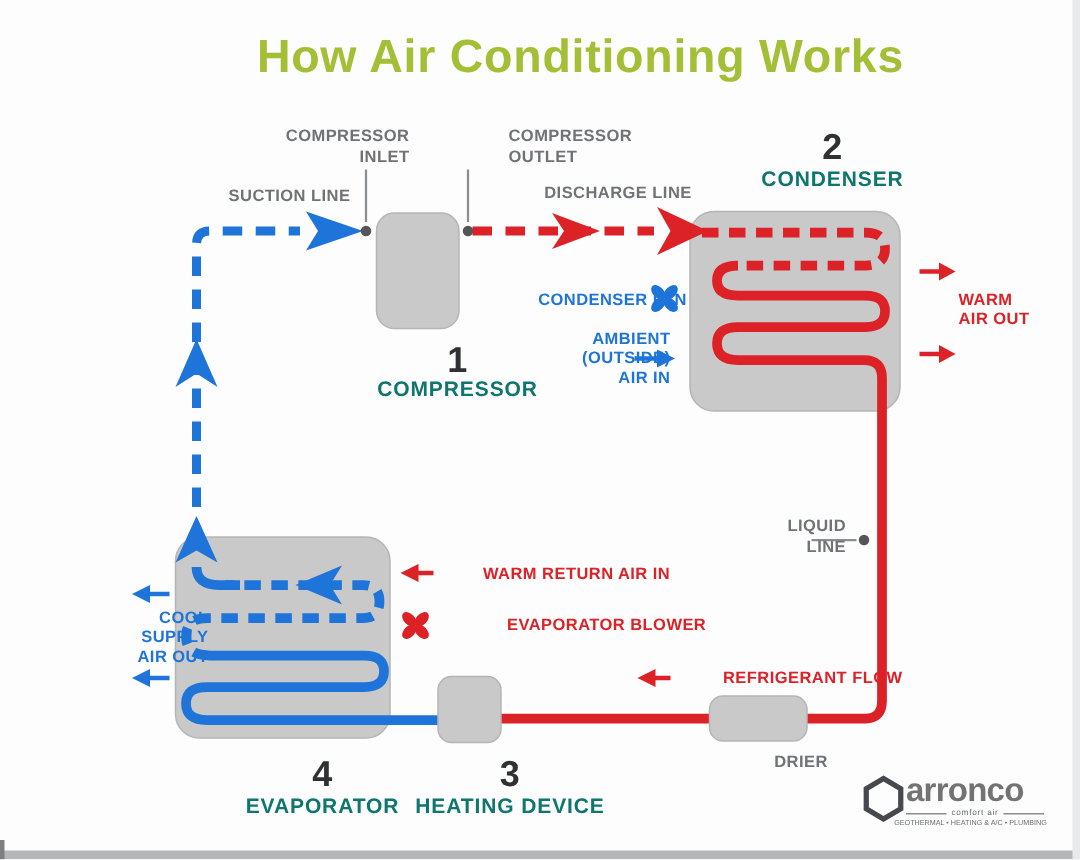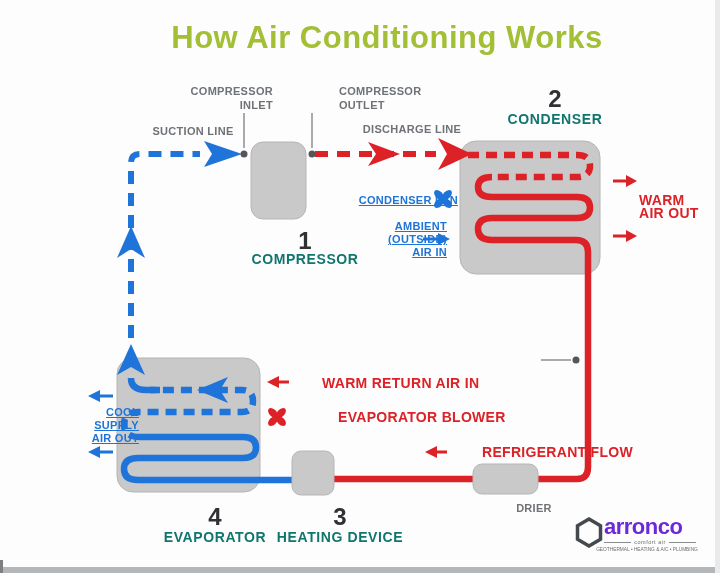--- a/index.html
+++ b/index.html
@@ -2,26 +2,26 @@
 <html><head>
 <meta charset="utf-8">
 <style>
   html,body{margin:0;padding:0;background:#ffffff;}
   .canvas{position:relative;width:720px;height:573px;background:#fdfdfd;overflow:hidden;
           font-family:"Liberation Sans","DejaVu Sans",sans-serif;}
   .art{position:absolute;left:0;top:0;}
   .lbl{position:absolute;font-weight:bold;letter-spacing:.3px;margin-left:27px;}
   .t-title{font-size:31px;color:#a3bf35;letter-spacing:.5px;}
   .t-grey{font-size:11px;color:#6f7276;line-height:14px;}
-  .t-blue{font-size:11px;color:#1e74d8;line-height:13px;text-decoration:underline;}
-  .t-red{font-size:14px;color:#dc2127;line-height:13px;}
+  .t-blue{font-size:11px;color:#1e74d8;line-height:13px;}
+  .t-red{font-size:11px;color:#dc2127;line-height:13px;}
   .t-num{font-size:24px;color:#2f3134;}
   .t-name{font-size:14px;color:#0f766e;letter-spacing:.6px;}
   .ctr{text-align:center;} .rgt{text-align:right;}
-  .logo-name{position:absolute;font-weight:bold;font-size:22px;color:#6d28d9;letter-spacing:-.5px;}
+  .logo-name{position:absolute;font-weight:bold;font-size:22px;color:#737373;letter-spacing:-.5px;}
   .logo-row{position:absolute;display:flex;align-items:center;gap:3px;}
   .logo-row .ln{flex:1;height:1px;background:#8a8d90;}
   .logo-row .tx{font-size:5.5px;color:#6a6d70;letter-spacing:.5px;white-space:nowrap;}
   .logo-svcs{position:absolute;font-size:4.8px;color:#6a6d70;text-align:center;white-space:nowrap;}
   .edge-bottom{position:absolute;left:0;top:567px;width:720px;height:6px;background:#b4b7ba;}
   .edge-right{position:absolute;right:0;top:0;width:5px;height:573px;background:#e9eaeb;}
   .edge-nub{position:absolute;left:0;top:560px;width:3px;height:13px;background:#7d8083;}
 </style>
 </head>
 <body>
@@ -103,20 +103,24 @@
   <div class="lbl t-grey ctr" style="left:110px;top:124px;width:112px;">SUCTION LINE</div>
   <div class="lbl t-grey rgt" style="left:146px;top:84px;width:100px;">
     <div>COMPRESSOR</div>
     <div>INLET</div>
   </div>
   <div class="lbl t-grey" style="left:312px;top:84px;width:100px;">
     <div>COMPRESSOR</div>
     <div>OUTLET</div>
   </div>
   <div class="lbl t-grey ctr" style="left:325px;top:122px;width:120px;">DISCHARGE LINE</div>
+  <div class="lbl t-grey rgt" style="left:457px;top:344px;width:80px;">
+    <div>LIQUID</div>
+    <div>LINE</div>
+  </div>
   <div class="lbl t-grey ctr" style="left:467px;top:501px;width:80px;">DRIER</div>
 
   <div class="lbl t-num ctr" style="left:238px;top:227px;width:80px;">1</div>
   <div class="lbl t-name ctr" style="left:208px;top:251px;width:140px;">COMPRESSOR</div>
   <div class="lbl t-num ctr" style="left:488px;top:85px;width:80px;">2</div>
   <div class="lbl t-name ctr" style="left:458px;top:111px;width:140px;">CONDENSER</div>
   <div class="lbl t-num ctr" style="left:273px;top:503px;width:80px;">3</div>
   <div class="lbl t-name ctr" style="left:233px;top:529px;width:160px;">HEATING DEVICE</div>
   <div class="lbl t-num ctr" style="left:148px;top:503px;width:80px;">4</div>
   <div class="lbl t-name ctr" style="left:118px;top:529px;width:140px;">EVAPORATOR</div>

